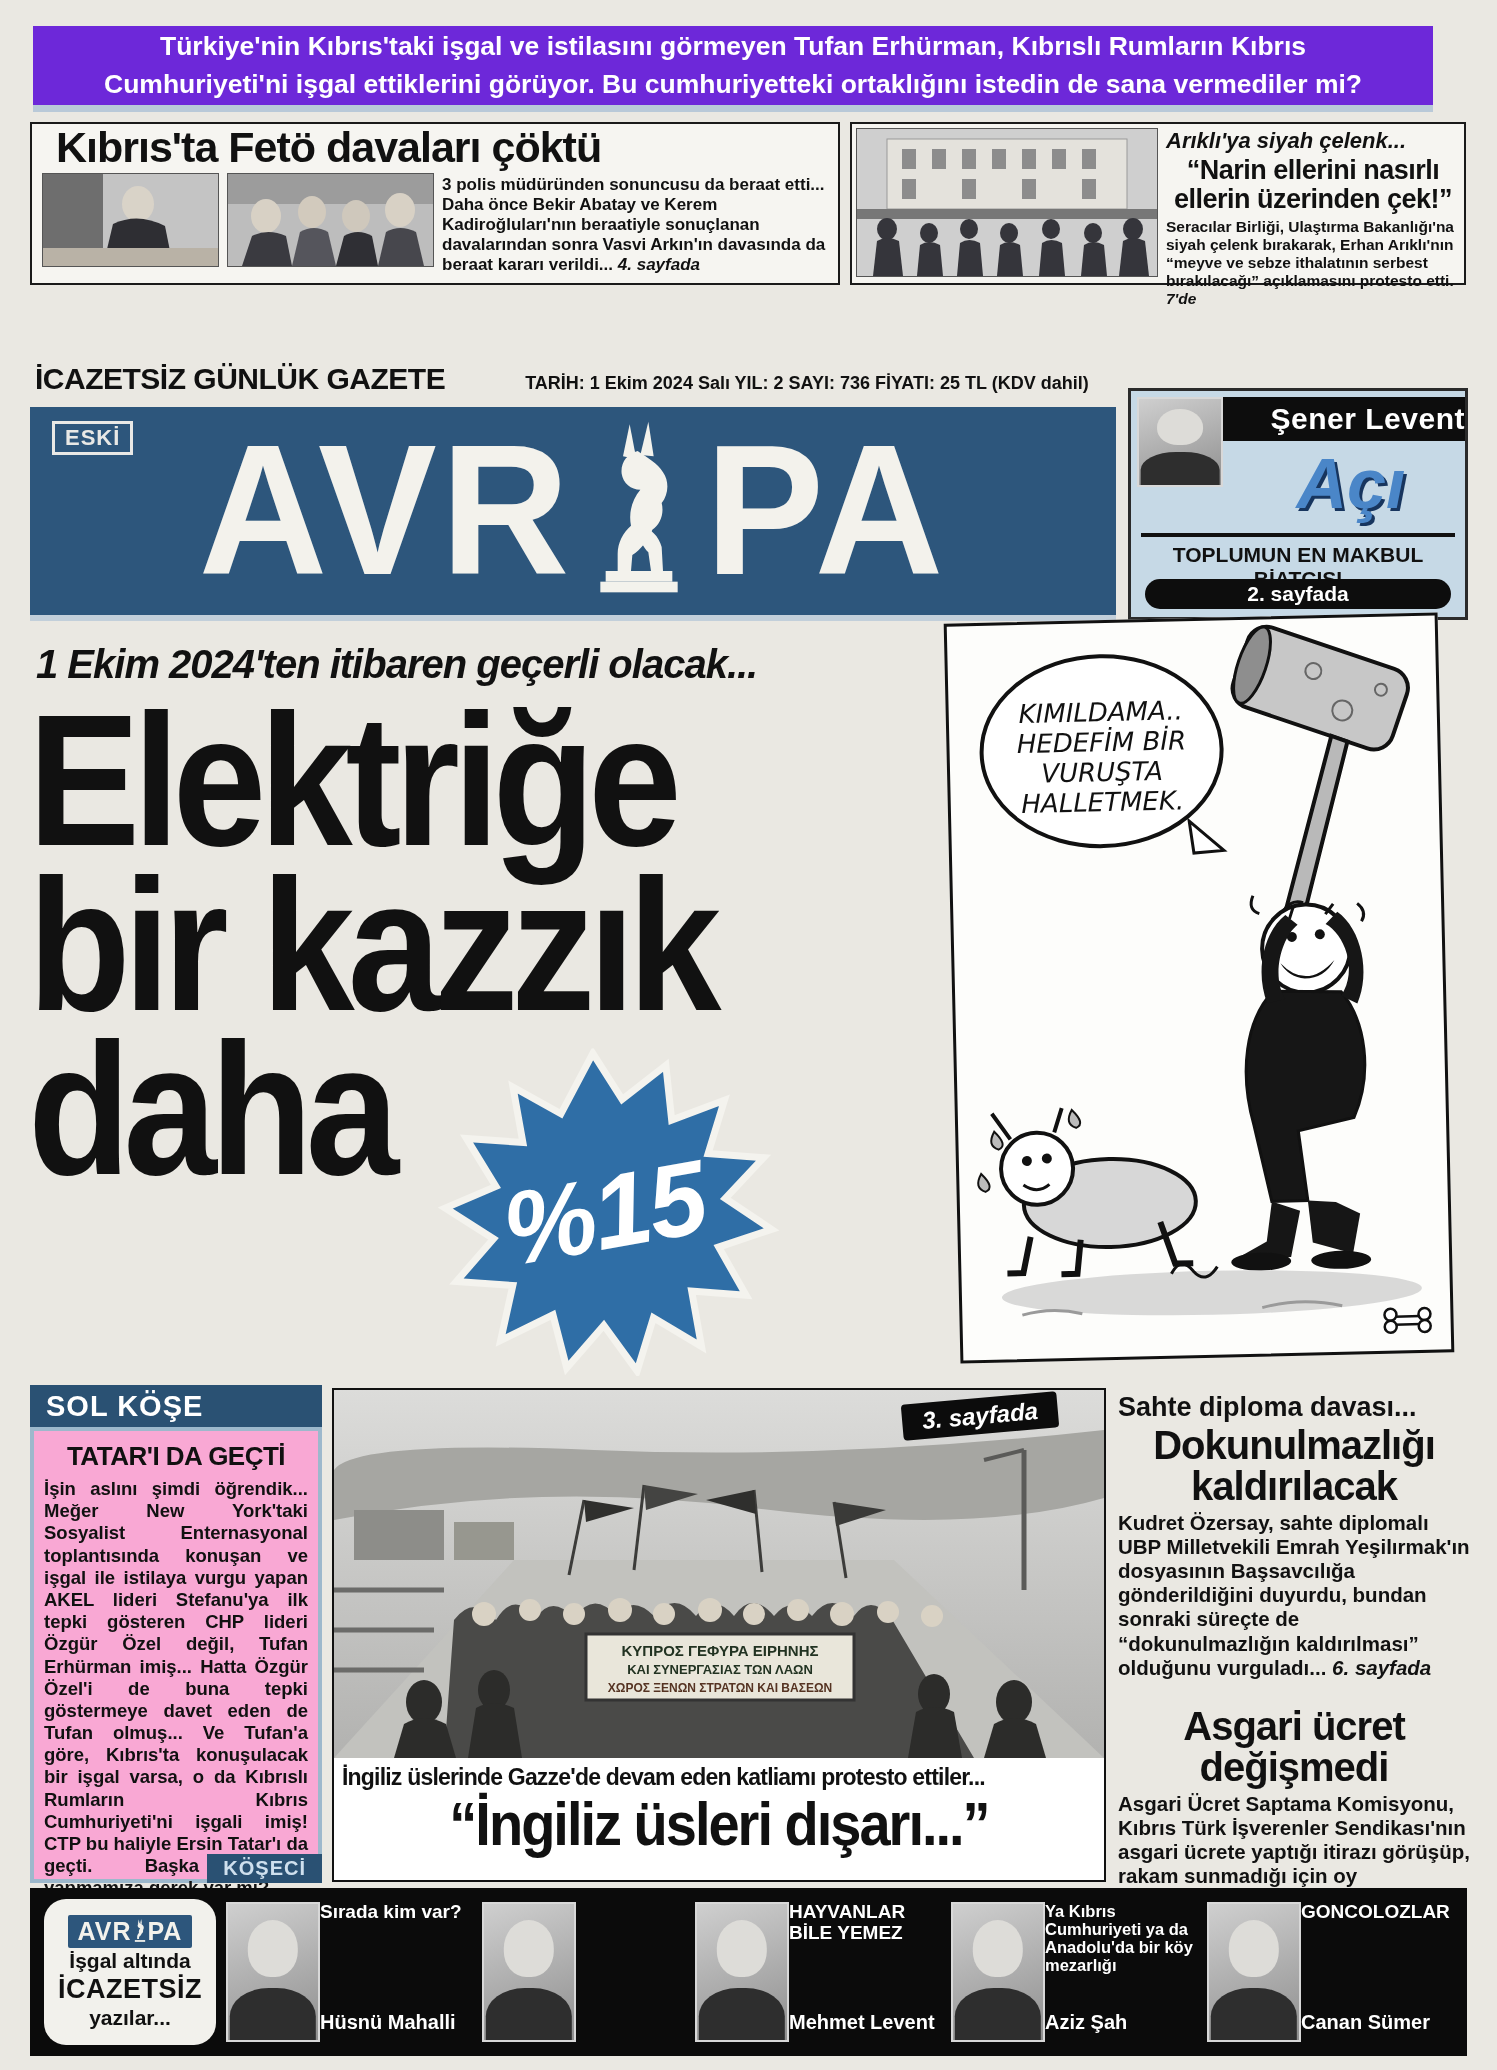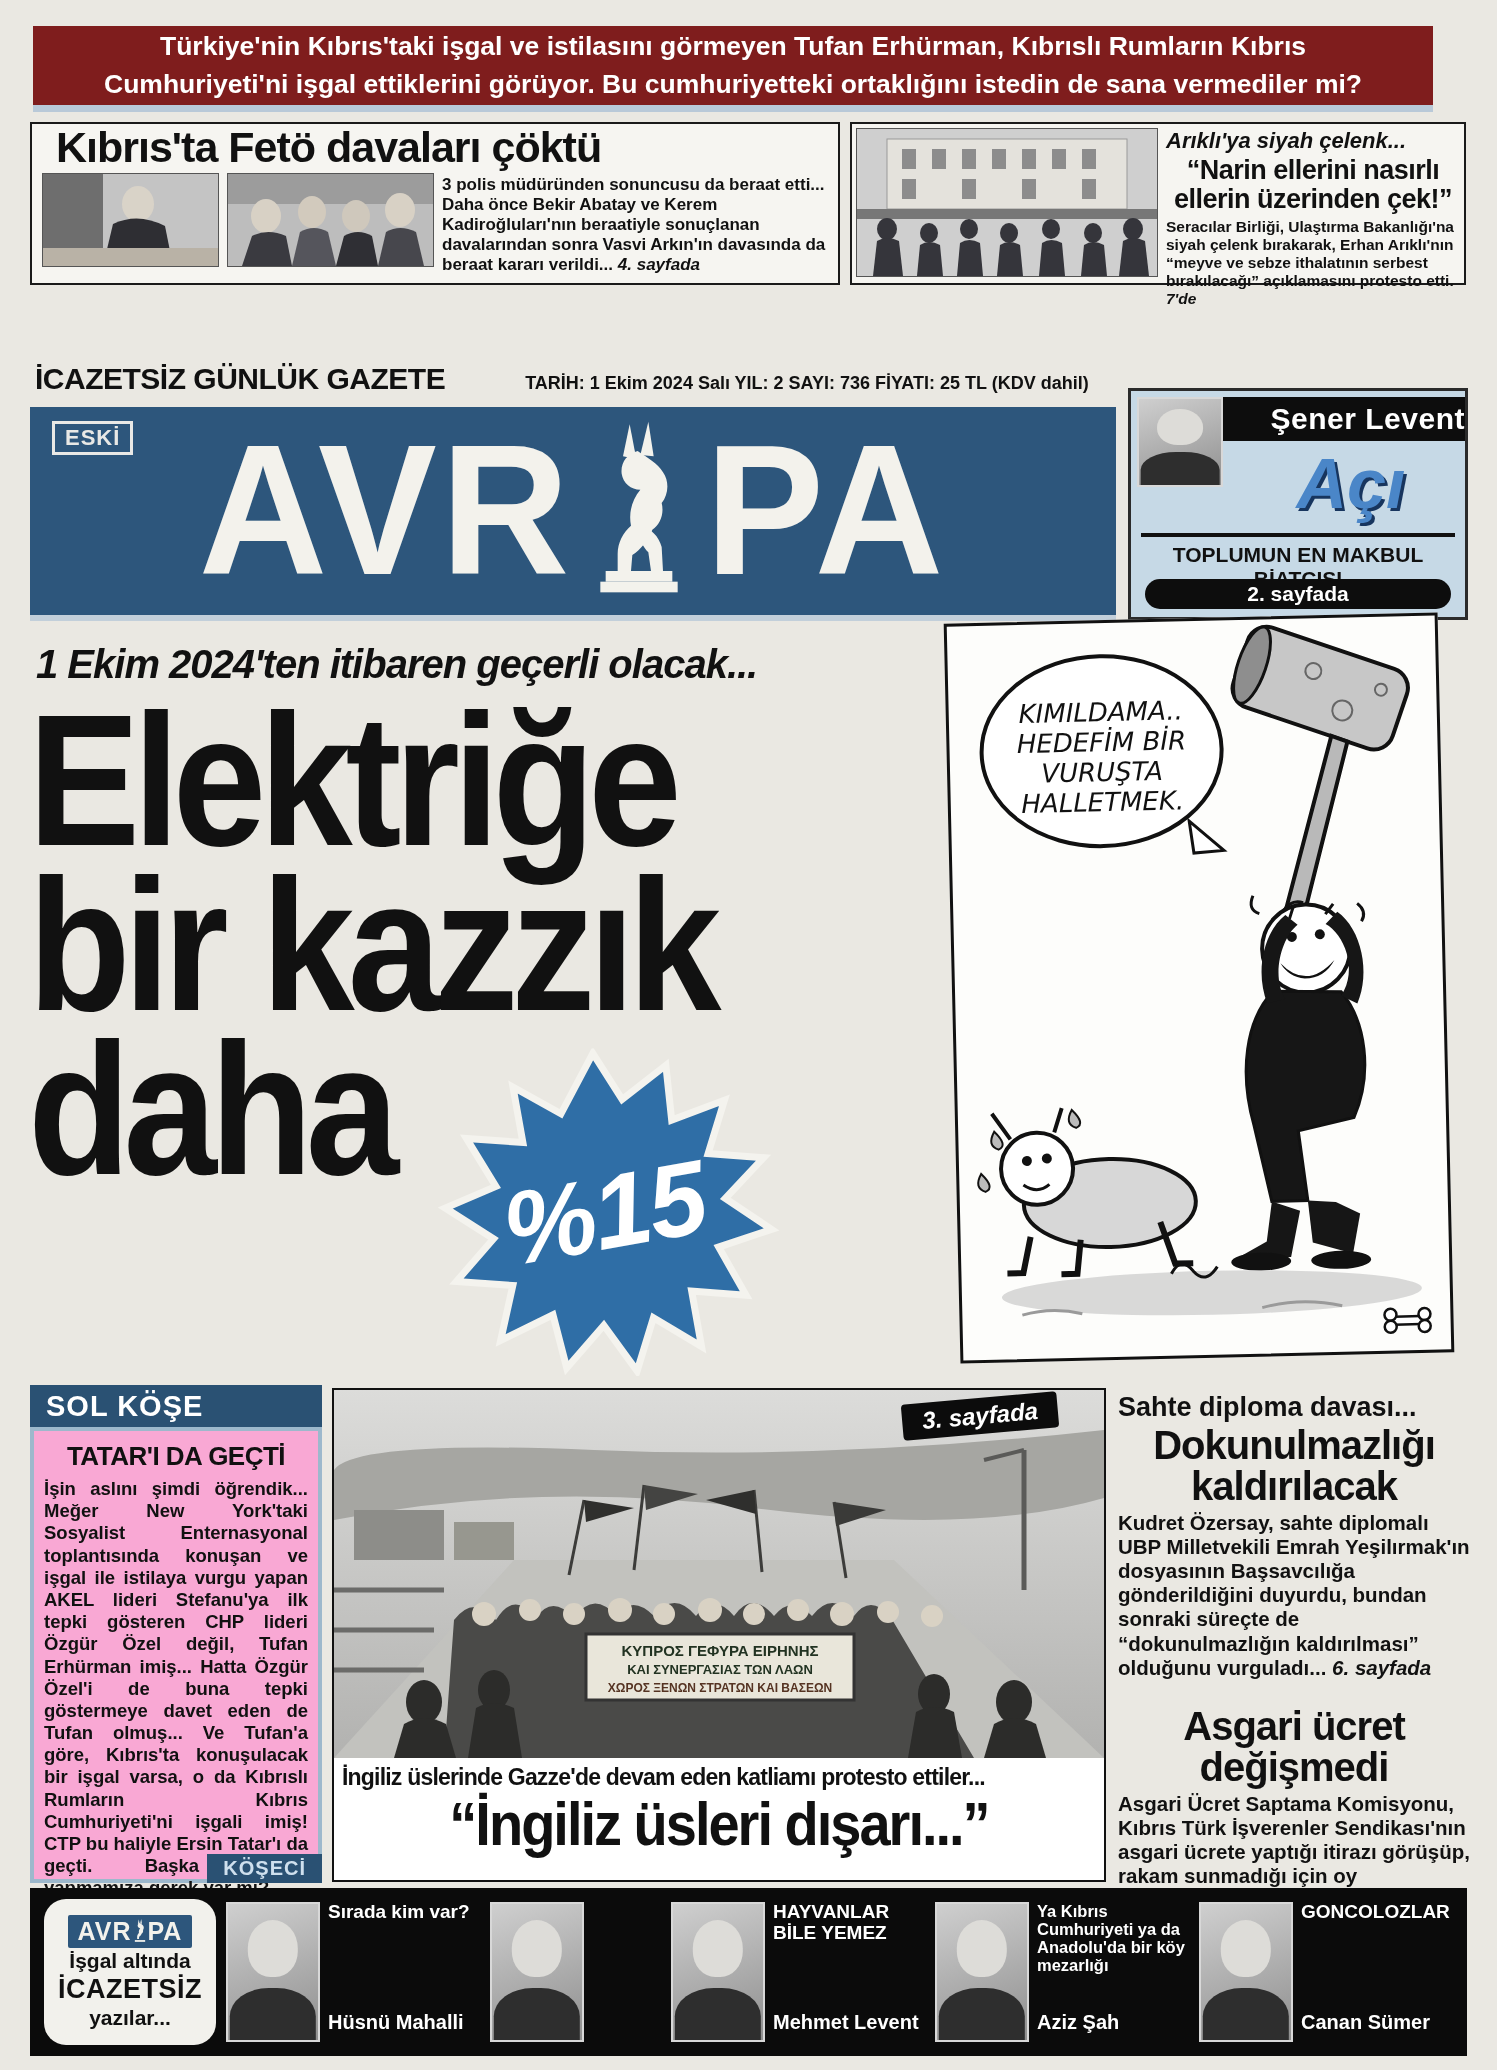--- a/index.html
+++ b/index.html
@@ -1,21 +1,21 @@
 <!DOCTYPE html>
 <html><head>
 <meta charset="utf-8">
 <style>
   html,body{margin:0;padding:0;background:#c9c7c1;}
   .page{position:relative;width:1497px;height:2070px;background:#eae8e2;
         font-family:"Liberation Sans",sans-serif;color:#111;overflow:hidden;}
 
   
   .banner{position:absolute;left:33px;top:26px;width:1400px;height:86px;
-          background:#7f1d1d;color:#fff;display:flex;align-items:center;justify-content:center;
+          background:#6d28d9;color:#fff;display:flex;align-items:center;justify-content:center;
           text-align:center;font-weight:bold;font-size:26.5px;line-height:1.4;
           padding:0 34px;box-sizing:border-box;border-bottom:7px solid #b9c9d8;}
 
   
   .newsbox{position:absolute;background:#f6f5f1;border:2px solid #1a1a1a;box-sizing:border-box;}
   .feto{left:30px;top:122px;width:810px;height:163px;padding:2px 10px;}
   .feto h1{margin:0;font-size:43px;letter-spacing:-1px;line-height:1.0;padding-left:14px;}
   .feto .row{display:flex;gap:8px;margin-top:4px;}
   .photo{background:linear-gradient(135deg,#c9c9c9,#9a9a9a);border:1px solid #555;position:relative;overflow:hidden;flex:none;}
   .feto .p1{width:175px;height:92px;}
@@ -108,21 +108,21 @@
   
   .bottom{position:absolute;left:30px;top:1888px;width:1437px;height:168px;background:#0b0b0b;
           display:flex;align-items:center;padding:0 14px;box-sizing:border-box;gap:10px;}
   .logo-badge{width:172px;height:146px;background:#f2f1ec;border-radius:22px;flex:none;
               display:flex;flex-direction:column;align-items:center;justify-content:center;gap:1px;}
   .logo-strip{background:#2d567c;color:#f3f2ec;font-weight:bold;font-size:25px;letter-spacing:1px;
               padding:2px 10px;display:flex;align-items:center;border-radius:2px;}
   .logo-badge .t1{font-size:21px;font-weight:bold;}
   .logo-badge .t2{font-size:27px;font-weight:bold;letter-spacing:0.5px;}
   .logo-badge .t3{font-size:21px;font-weight:bold;}
-  .colm{display:flex;flex:1;gap:8px;height:140px;}
+  .colm{display:flex;flex:1;gap:0;height:140px;}
   .colm .portrait{width:90px;height:136px;flex:none;}
   .portrait{background:linear-gradient(160deg,#cfcfcf,#8f8f8f);border:2px solid #d8d8d8;position:relative;overflow:hidden;}
   .portrait::after{content:"";position:absolute;left:50%;top:12%;width:56%;height:42%;
                    transform:translateX(-50%);border-radius:50% 50% 45% 45%;background:#dddcd8;}
   .portrait::before{content:"";position:absolute;left:50%;bottom:-8%;width:96%;height:46%;
                     transform:translateX(-50%);border-radius:45% 45% 0 0;background:#2e2e2e;z-index:1;}
   .colm .meta{display:flex;flex-direction:column;justify-content:space-between;height:136px;width:152px;}
   .colm .title{color:#fff;font-weight:bold;font-size:19px;line-height:1.1;}
   .colm .title.small{font-size:16.5px;}
   .colm .name{color:#fff;font-weight:bold;font-size:20px;padding-bottom:4px;}

